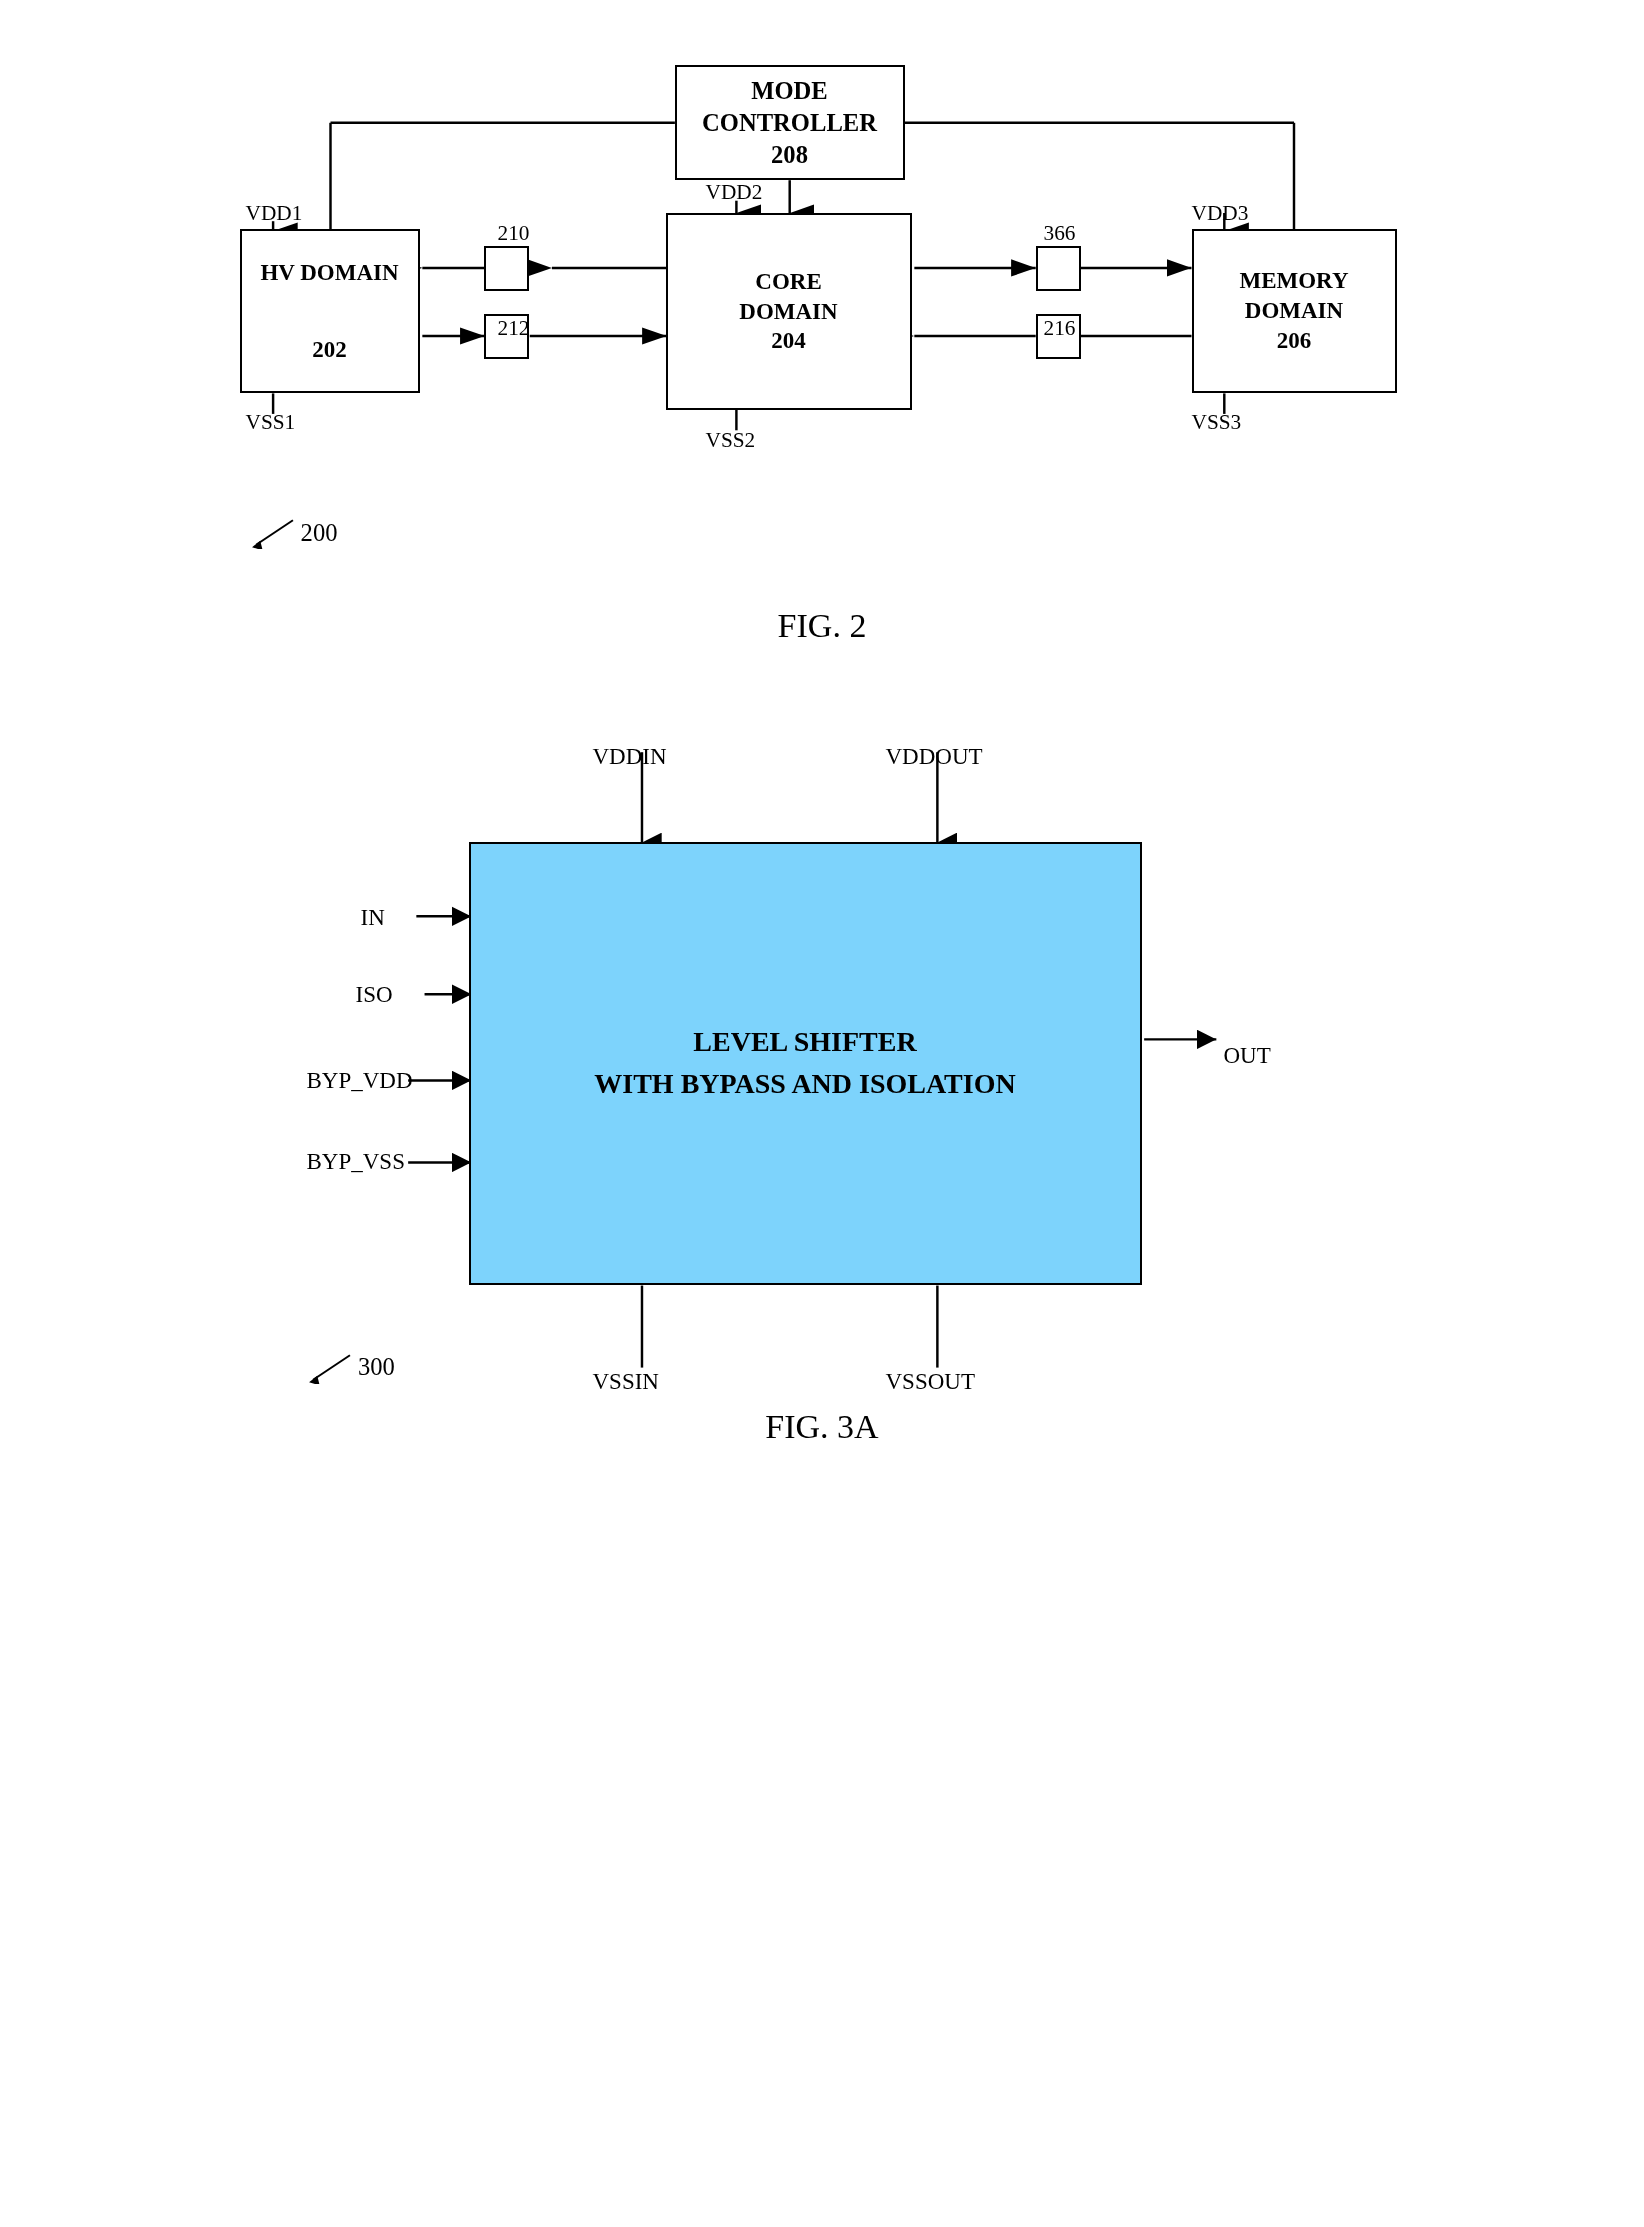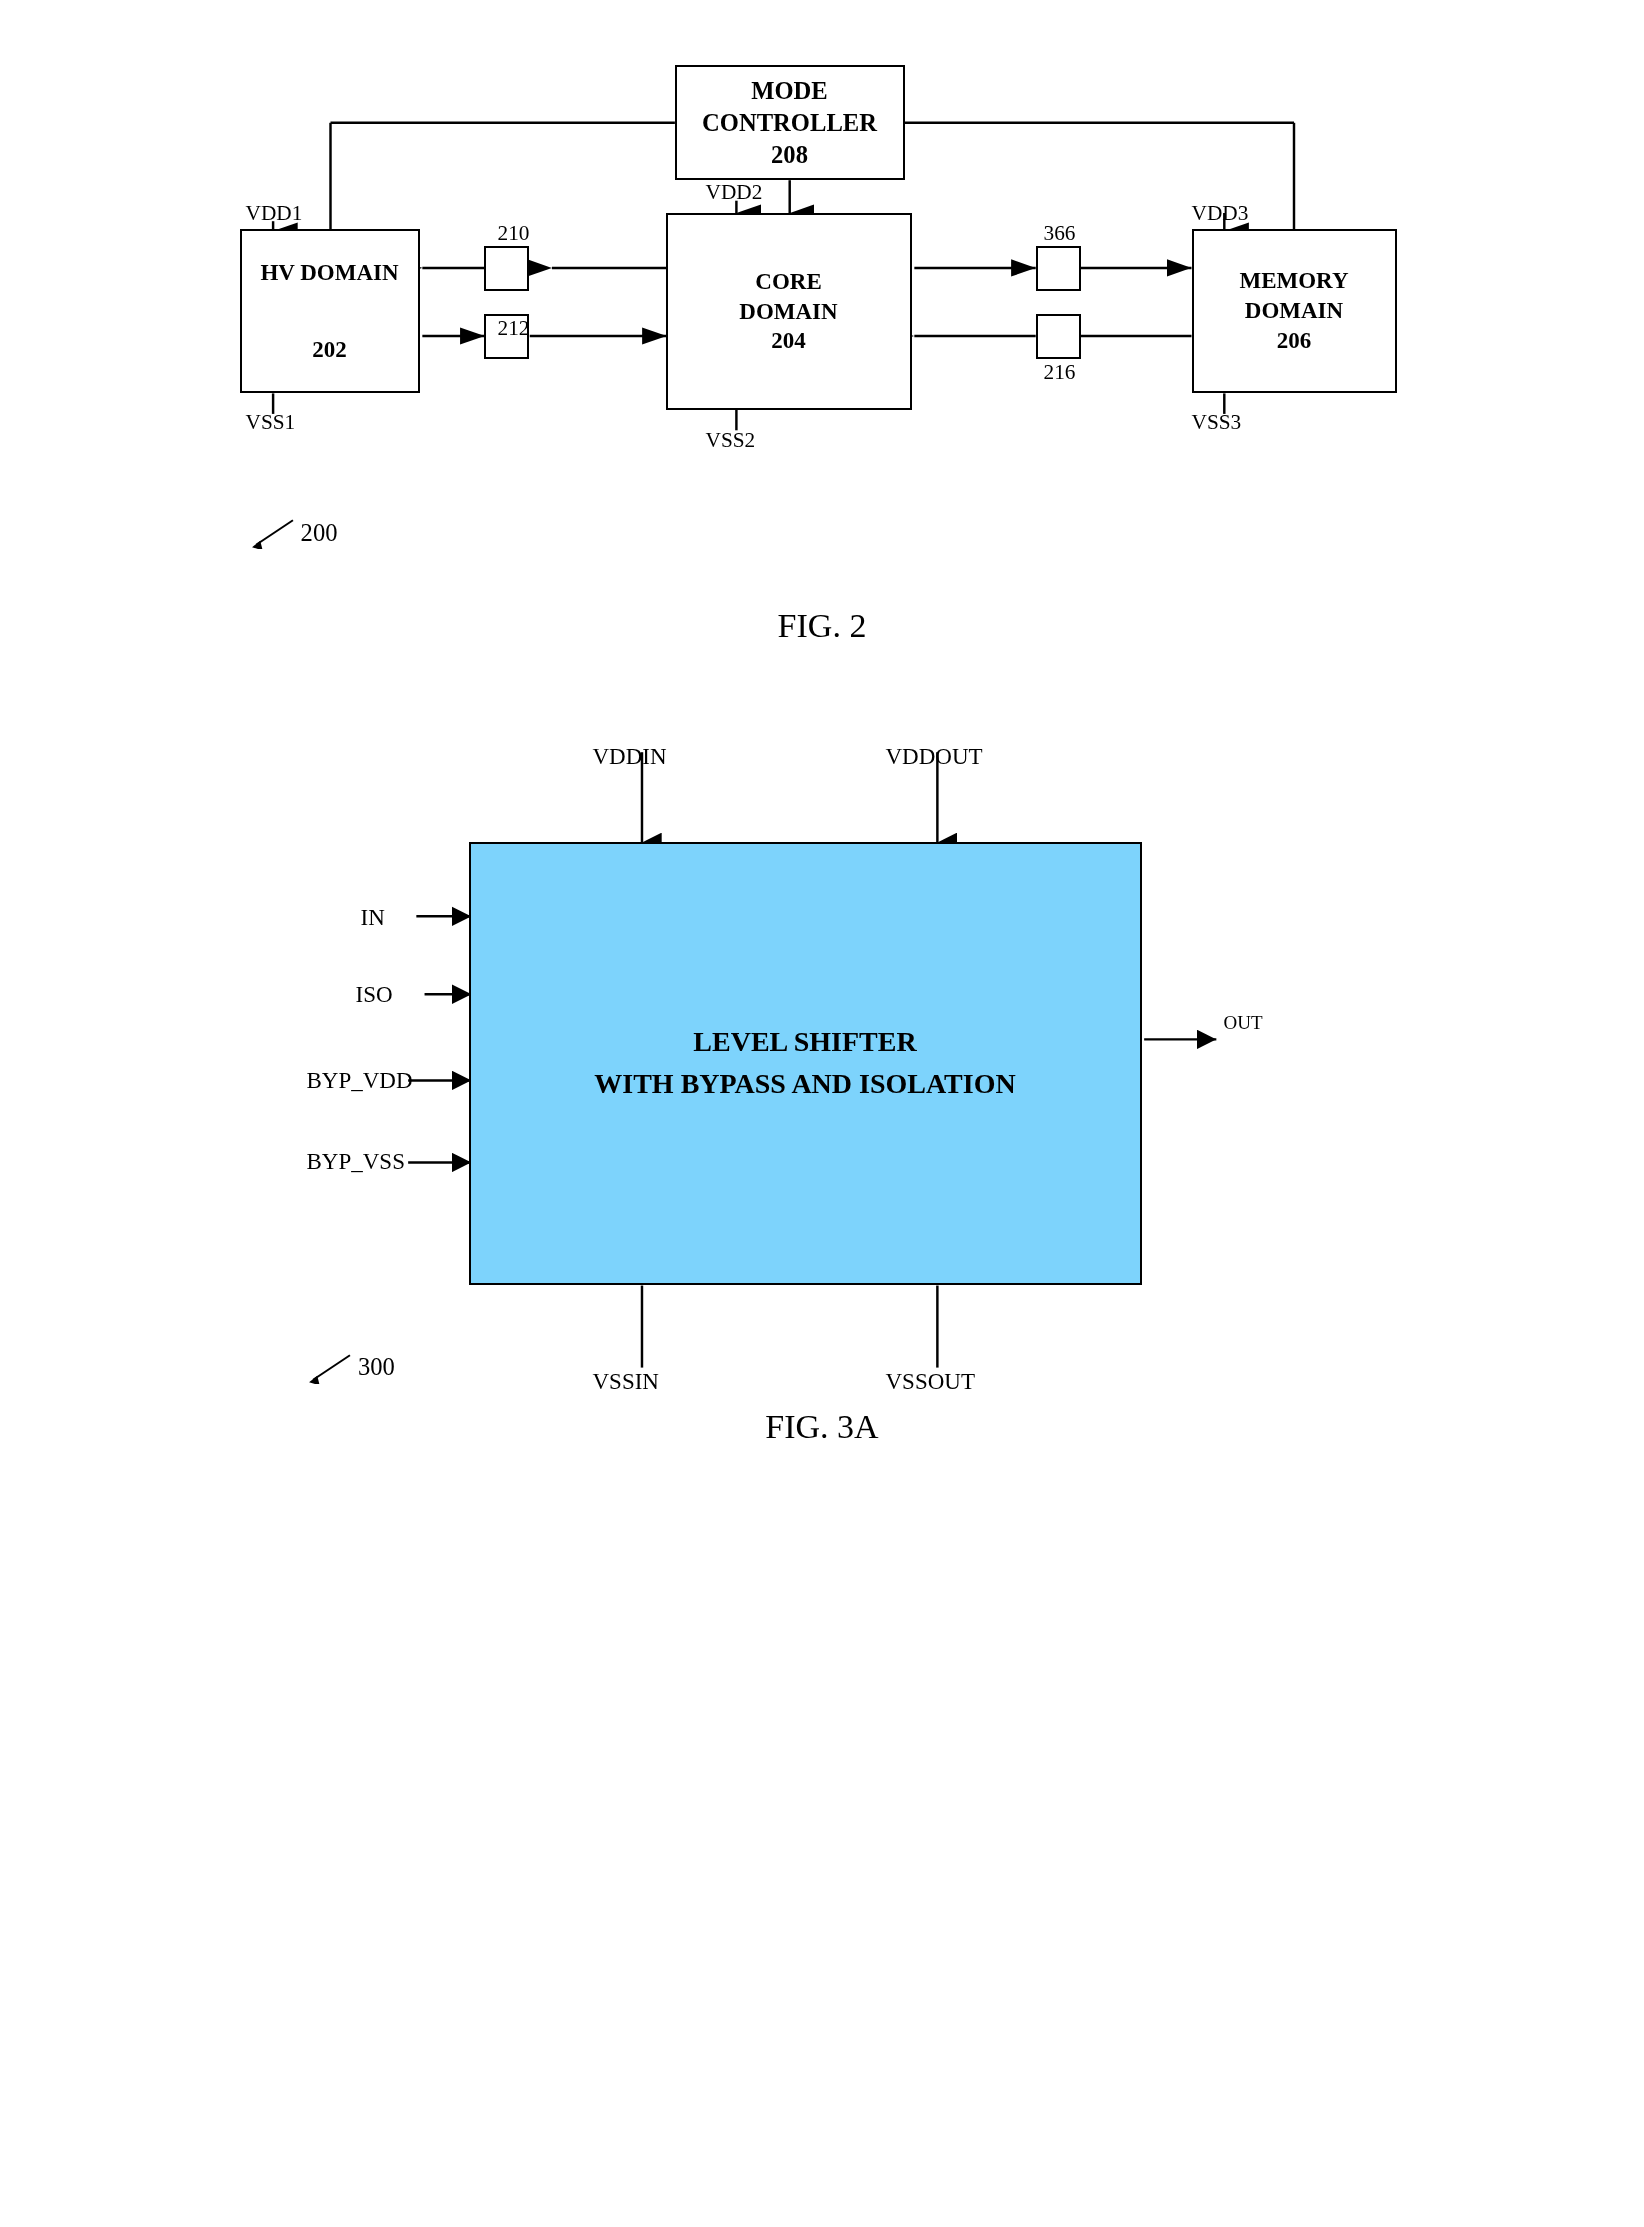--- a/index.html
+++ b/index.html
@@ -245,21 +245,21 @@
       <div class="small-box" style="top:197px; left:277px;"></div>
       <span class="label" style="top:172px; left:291px;">210</span>
 
       <div class="small-box" style="top:265px; left:277px;"></div>
       <span class="label" style="top:267px; left:291px;">212</span>
 
       <div class="small-box" style="top:197px; left:829px;"></div>
       <span class="label" style="top:172px; left:837px;">366</span>
 
       <div class="small-box" style="top:265px; left:829px;"></div>
-      <span class="label" style="top:267px; left:837px;margin-top:44px;">216</span>
+      <span class="label" style="top:267px; left:837px;">216</span>
 
       <span class="label" style="top:152px; left:39px;">VDD1</span>
       <span class="label" style="top:361px; left:39px;">VSS1</span>
 
       <span class="label" style="top:131px; left:499px;">VDD2</span>
       <span class="label" style="top:379px; left:499px;">VSS2</span>
 
       <span class="label" style="top:152px; left:985px;">VDD3</span>
       <span class="label" style="top:361px; left:985px;">VSS3</span>
 
@@ -331,21 +331,21 @@
       <span class="label" style="top:625px; left:597px; font-size:23px;">VSSOUT</span>
 
       <span class="label" style="top:161px; left:72px; font-size:23px;">IN</span>
 
       <span class="label" style="top:238px; left:67px; font-size:23px;">ISO</span>
 
       <span class="label" style="top:324px; left:18px; font-size:23px;">BYP_VDD</span>
 
       <span class="label" style="top:405px; left:18px; font-size:23px;">BYP_VSS</span>
 
-      <span class="label" style="top:268px; left:935px; font-size:19px;">OUT</span>
+      <span class="label" style="top:299px; left:935px; font-size:23px;">OUT</span>
 
       <div style="position:absolute; bottom:0px; left:16.4px; display:flex; align-items:center;">
         <svg width="49" height="33" viewBox="0 0 60 40">
           <line x1="55" y1="5" x2="10" y2="35" stroke="#000" stroke-width="2.5"></line>
           <polygon points="5,38 15,30 18,42" fill="#000"></polygon>
         </svg>
         <span style="font-size:24.6px; margin-left:4.1px;">300</span>
       </div>
 
     </div>

